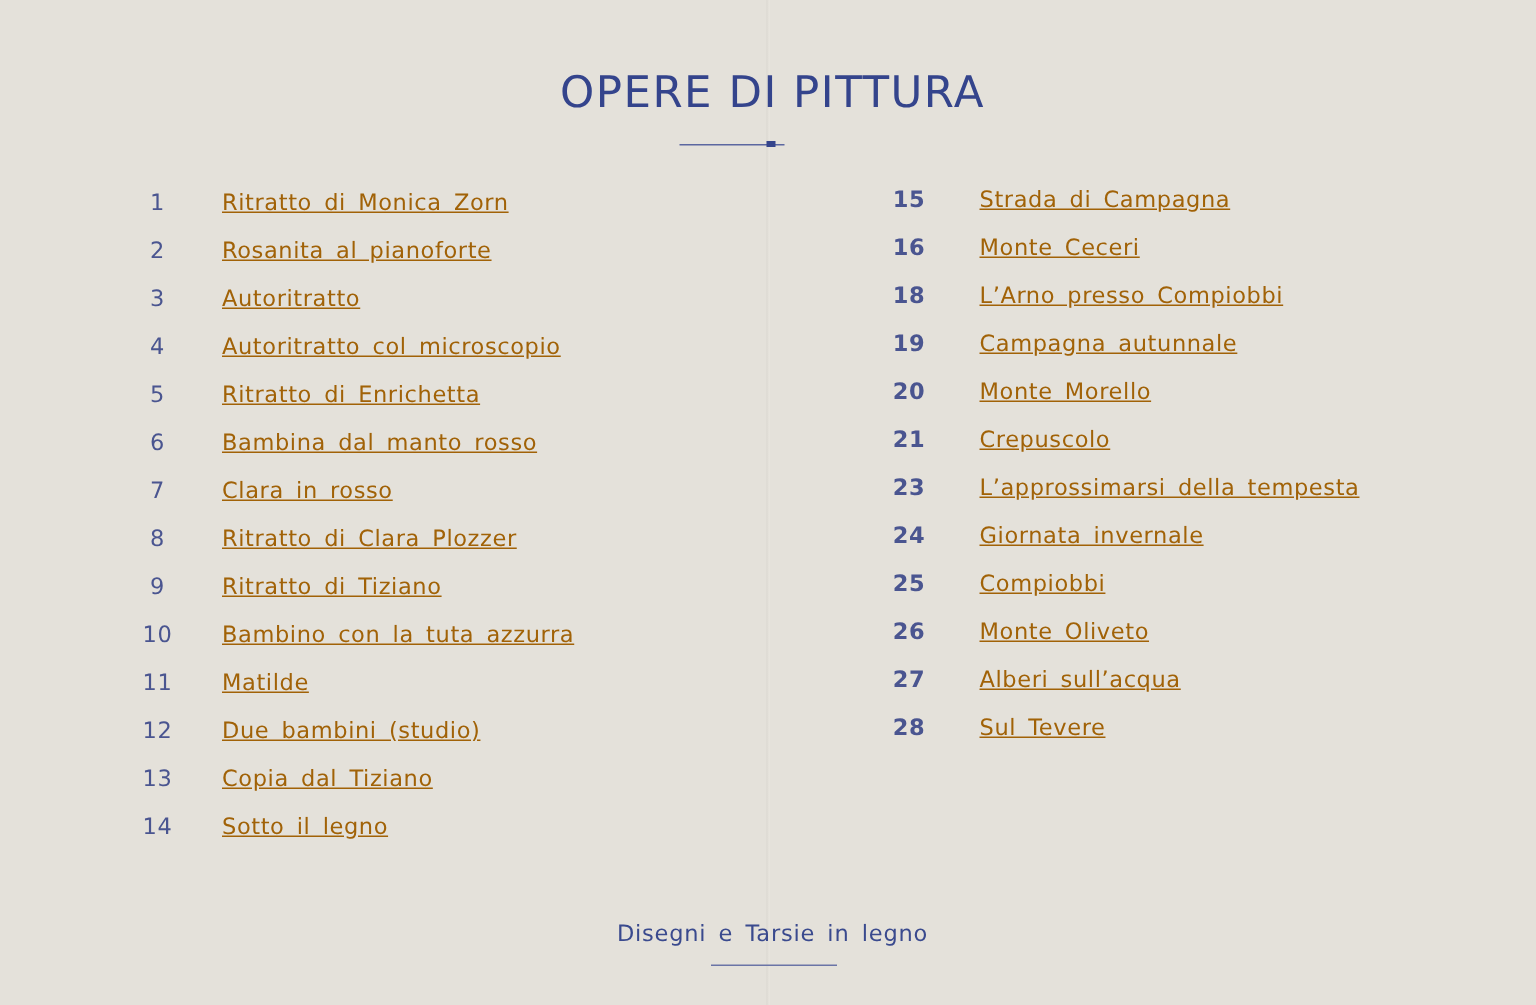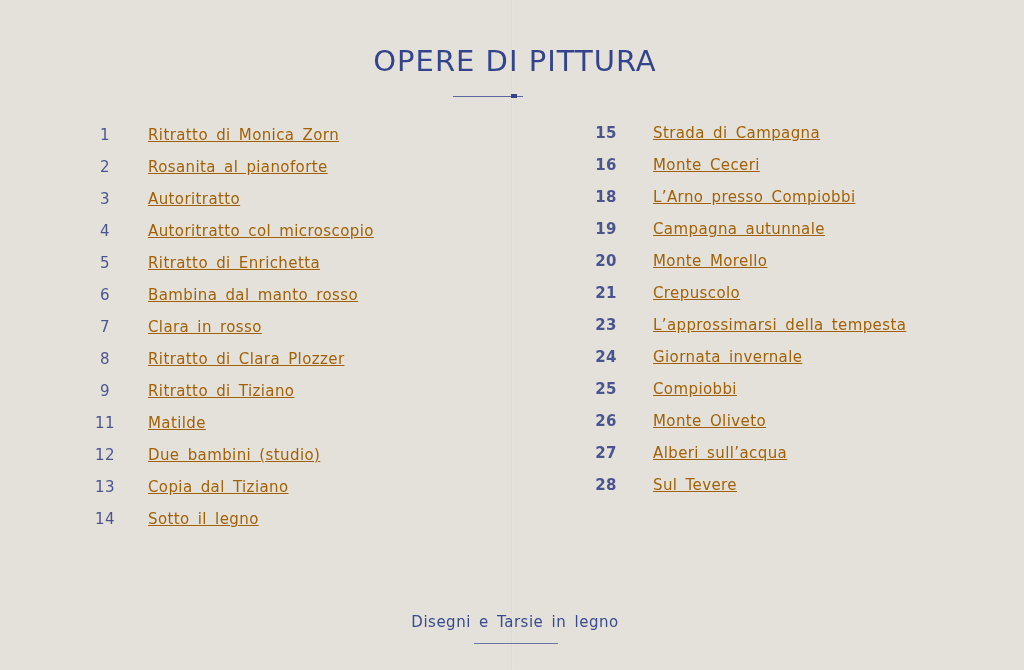--- a/index.html
+++ b/index.html
@@ -135,20 +135,24 @@
     </li>
   <li class="item">
       <span class="num">8</span>
       <span class="name">Ritratto di Clara Plozzer</span>
     </li>
   <li class="item">
       <span class="num">9</span>
       <span class="name">Ritratto di Tiziano</span>
     </li>
   <li class="item">
+      <span class="num">10</span>
+      <span class="name">Bambino con la tuta azzurra</span>
+    </li>
+  <li class="item">
       <span class="num">11</span>
       <span class="name">Matilde</span>
     </li>
   <li class="item">
       <span class="num">12</span>
       <span class="name">Due bambini (studio)</span>
     </li>
   <li class="item">
       <span class="num">13</span>
       <span class="name">Copia dal Tiziano</span>

